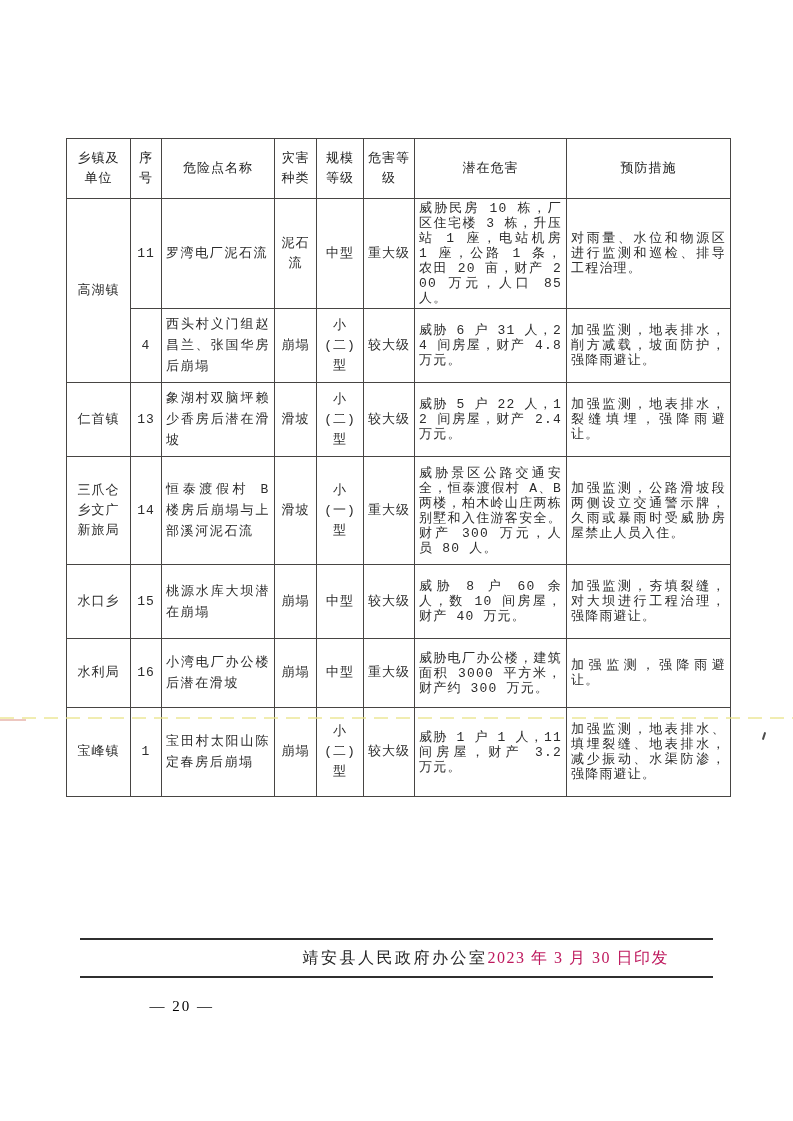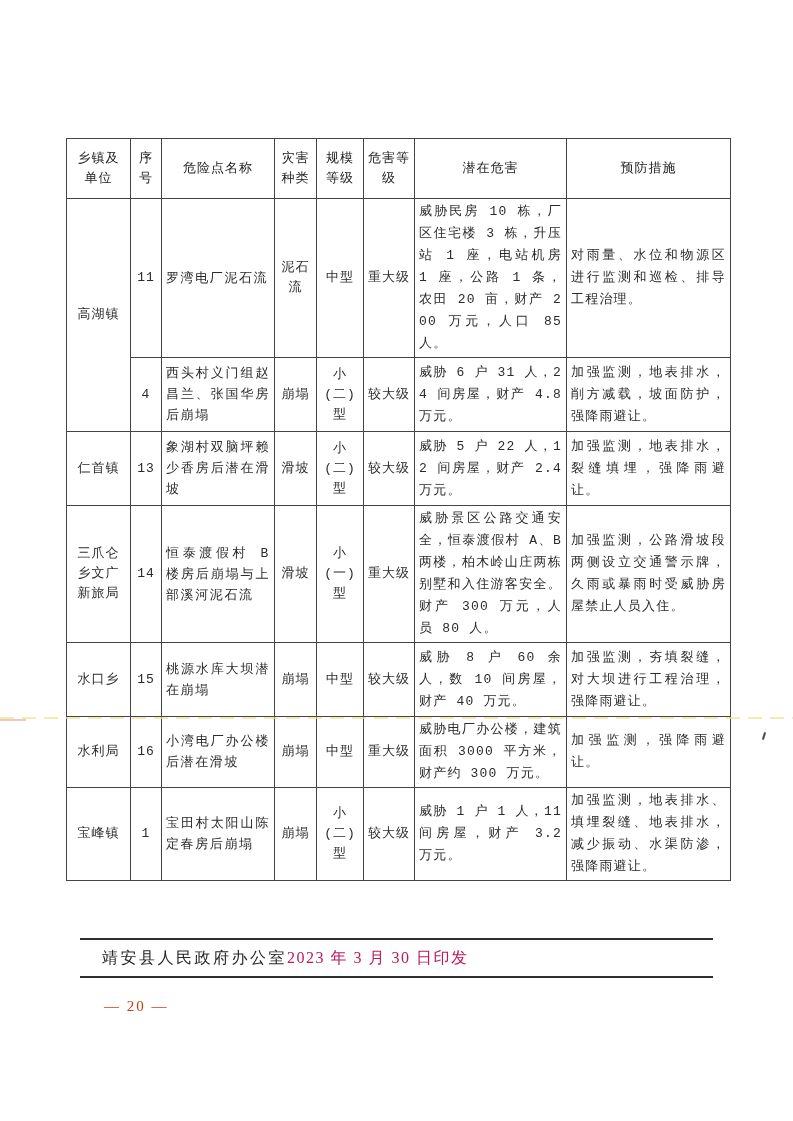--- a/index.html
+++ b/index.html
@@ -30,21 +30,21 @@
   th.hd{
     text-align:center;
     font-size:13.5px;
     letter-spacing:1px;
     line-height:20px;
     color:#222;
   }
   .c-center{text-align:center;letter-spacing:1px;line-height:20px;}
   .c-just{
     text-align:justify;text-align-last:left;
-    letter-spacing:1.2px;line-height:22px;
+    letter-spacing:1.2px;line-height:15px;
     padding:3px 5px;
   }
   .c-name{
     text-align:justify;text-align-last:left;
     letter-spacing:1.6px;line-height:21px;
     padding:3px 6px;
   }
 
   
   .scanline{
@@ -60,32 +60,32 @@
   .stray-mark{
     position:absolute;left:763px;top:732px;width:2px;height:8px;
     background:#4c4c4c;transform:rotate(18deg);border-radius:1px;
   }
 
   
   .footer{
     position:absolute;left:80px;top:938px;width:633px;height:40px;
     border-top:2.5px solid #2f2f2f;
     border-bottom:2.5px solid #2f2f2f;
-    display:flex;align-items:center;justify-content:flex-start;
+    display:flex;align-items:center;justify-content:flex-end;
     box-sizing:border-box;
   }
   .footer .issuer{
     font-size:16px;letter-spacing:2.5px;padding-left:22px;color:#262626;
   }
   .footer .printdate{
     font-size:16px;letter-spacing:1.5px;padding-right:44px;color:#be185d;
   }
   .pageno{
     position:absolute;left:104px;top:998px;width:110px;
-    text-align:left;font-size:15px;letter-spacing:2px;color:#c2410c;
+    text-align:right;font-size:15px;letter-spacing:2px;color:#000000;
   }
 </style>
 </head>
 <body>
 
 <div class="page">
 
   <table class="risk">
     <colgroup>
       <col style="width:64px">

